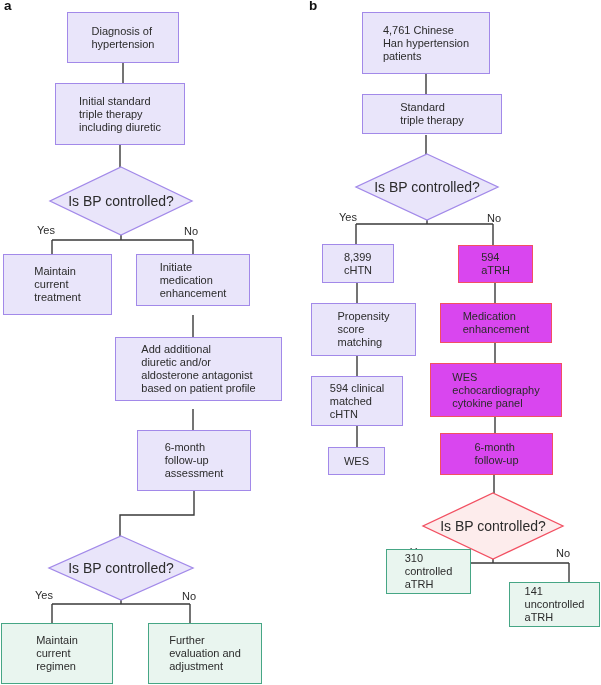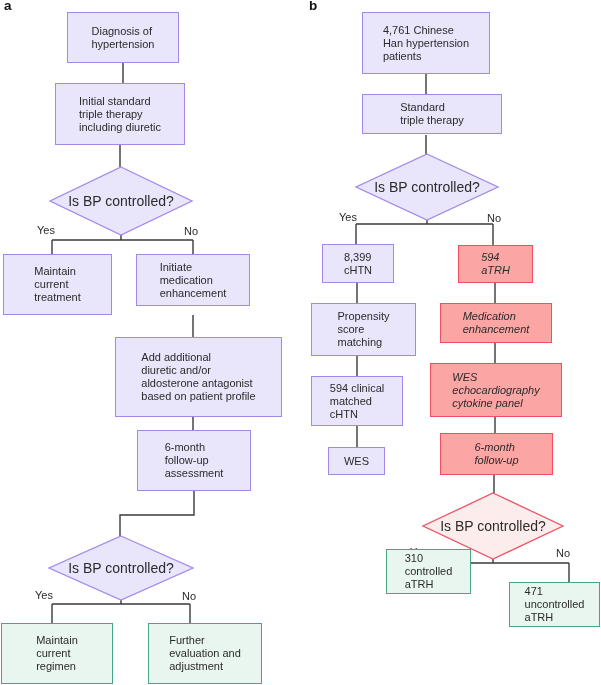--- a/index.html
+++ b/index.html
@@ -19,21 +19,21 @@
     align-items: center;
     justify-content: center;
     border: 1.2px solid;
     font-size: 11px;
     line-height: 13px;
     color: #2b2b2b;
     white-space: pre-line;
     text-align: left;
   }
   .node.purple { background: #e9e5fa; border-color: #a289e9; }
-  .node.red    { background: #fca5a5; border-color: #f25062; font-style: italic; }
+  .node.red    { background: #d946ef; border-color: #f25062; }
   .node.green  { background: #e9f5ef; border-color: #46a685; }
   .dlabel {
     position: absolute;
     display: flex;
     align-items: center;
     justify-content: center;
     font-size: 14px;
     color: #2b2b2b;
     pointer-events: none;
   }
@@ -95,21 +95,21 @@
   <div class="dlabel" style="left:50px;top:167px;width:142px;height:68px">Is BP controlled?</div>
   <div class="blabel" style="left:37px;top:224px">Yes</div>
   <div class="blabel" style="left:184px;top:225px">No</div>
 
   <div class="node purple" style="left:3px;top:254px;width:109px;height:61px">Maintain
 current
 treatment</div>
   <div class="node purple" style="left:136px;top:254px;width:114px;height:52px">Initiate
 medication
 enhancement</div>
-  <div class="node purple" style="left:115px;top:337px;width:167px;height:80px">Add additional
+  <div class="node purple" style="left:115px;top:337px;width:167px;height:64px">Add additional
 diuretic and/or
 aldosterone antagonist
 based on patient profile</div>
   <div class="node purple" style="left:137px;top:430px;width:114px;height:61px">6-month
 follow-up
 assessment</div>
 
   <div class="dlabel" style="left:49px;top:536px;width:144px;height:64px">Is BP controlled?</div>
   <div class="blabel" style="left:35px;top:589px">Yes</div>
   <div class="blabel" style="left:182px;top:590px">No</div>
@@ -153,17 +153,17 @@
   <div class="node red" style="left:440px;top:433px;width:113px;height:42px">6-month
 follow-up</div>
 
   <div class="dlabel" style="left:423px;top:493px;width:140px;height:66px">Is BP controlled?</div>
   <div class="blabel" style="left:410px;top:546px">Yes</div>
   <div class="blabel" style="left:556px;top:547px">No</div>
 
   <div class="node green" style="left:386px;top:549px;width:85px;height:45px">310
 controlled
 aTRH</div>
-  <div class="node green" style="left:509px;top:582px;width:91px;height:45px">471
+  <div class="node green" style="left:509px;top:582px;width:91px;height:45px">141
 uncontrolled
 aTRH</div>
 
 </div>
 
 </body></html>

